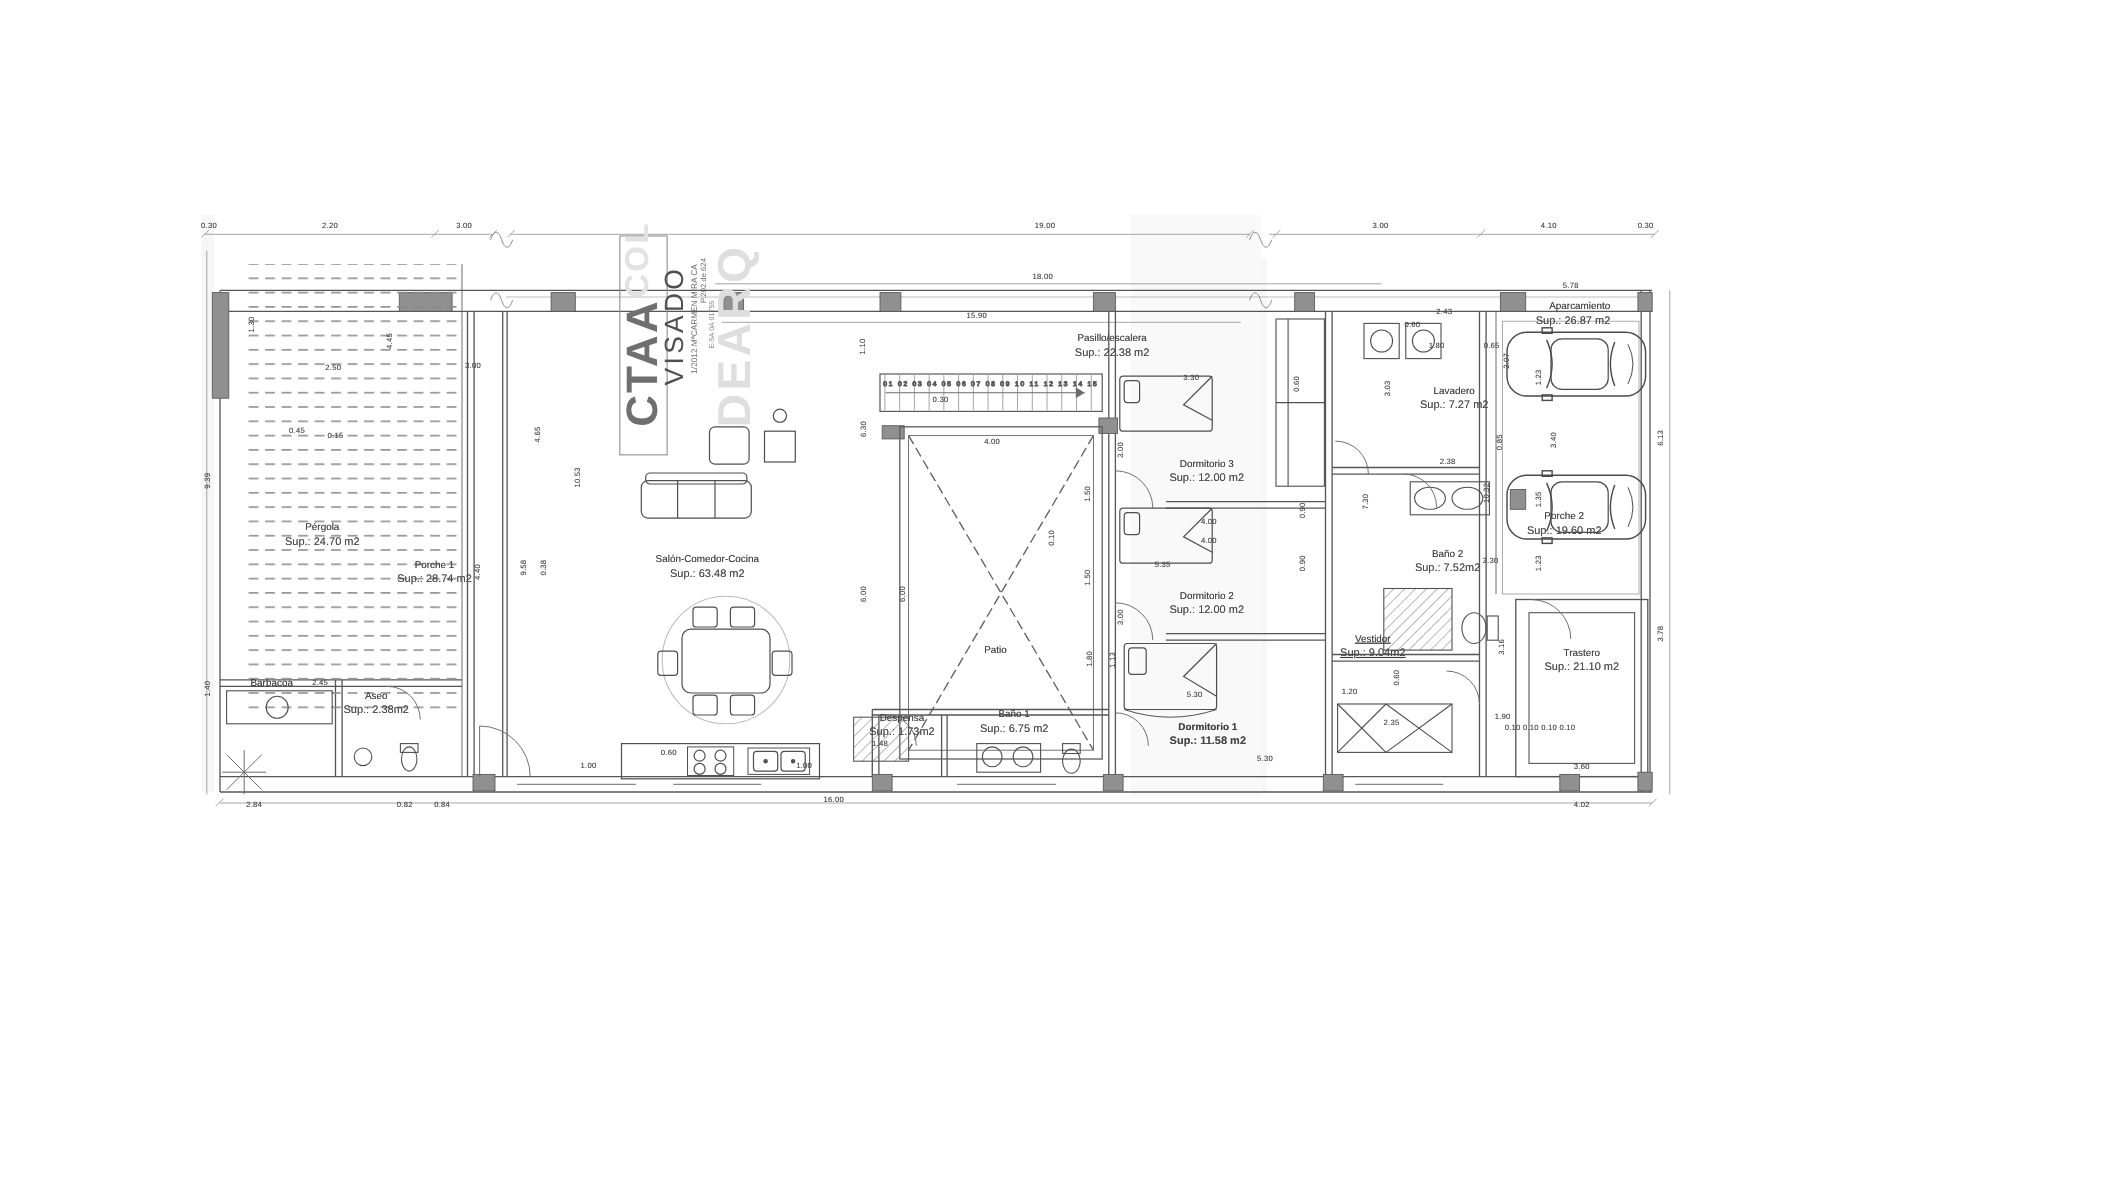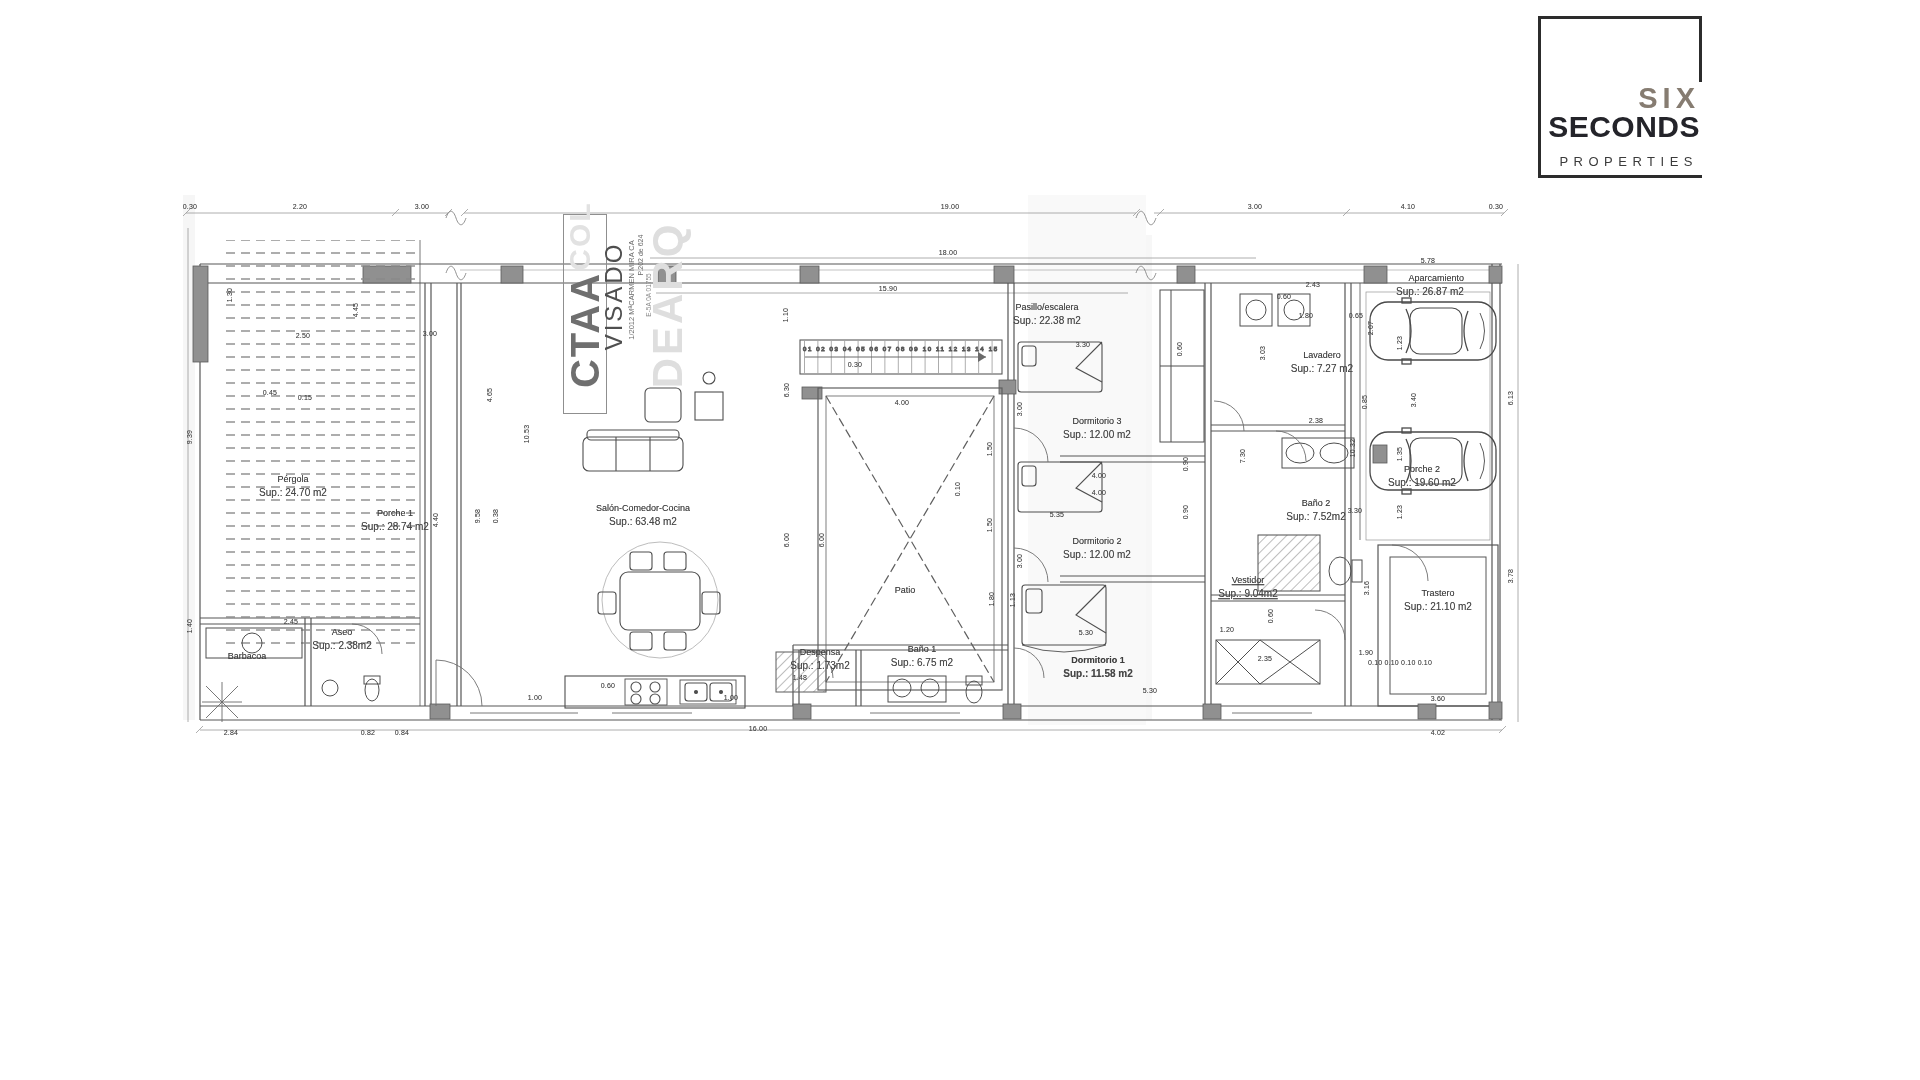--- a/index.html
+++ b/index.html
@@ -346,21 +346,21 @@
         <div>Porche 1</div>
         <div class="ar">Sup.: 28.74 m2</div>
       </div>
       <div class="room" style="left: 643px; top: 516px;">
         <div>Salón-Comedor-Cocina</div>
         <div class="ar">Sup.: 63.48 m2</div>
       </div>
       <div class="room" style="left: 905px; top: 591px;">
         <div>Patio</div>
       </div>
-      <div class="room" style="left: 1011px; top: 315px; margin-left: 36px;">
+      <div class="room" style="left: 1011px; top: 315px;">
         <div>Pasillo/escalera</div>
         <div class="ar">Sup.: 22.38 m2</div>
       </div>
       <div class="room" style="left: 1097px; top: 429px;">
         <div>Dormitorio 3</div>
         <div class="ar">Sup.: 12.00 m2</div>
       </div>
       <div class="room" style="left: 1097px; top: 549px;">
         <div>Dormitorio 2</div>
         <div class="ar">Sup.: 12.00 m2</div>
@@ -394,21 +394,21 @@
         <div class="ar">Sup.: 19.60 m2</div>
       </div>
       <div class="room" style="left: 1430px; top: 286px; text-align: right;">
         <div>Aparcamiento</div>
         <div class="ar">Sup.: 26.87 m2</div>
       </div>
       <div class="room" style="left: 1438px; top: 601px;">
         <div>Trastero</div>
         <div class="ar">Sup.: 21.10 m2</div>
       </div>
-      <div class="room" style="left: 247px; top: 621px; margin-top: 36px;">
+      <div class="room" style="left: 247px; top: 621px;">
         <div>Barbacoa</div>
       </div>
       <div class="room" style="left: 342px; top: 640px;">
         <div>Aseo</div>
         <div class="ar">Sup.: 2.38m2</div>
       </div>
       <span class="dim" style="left: 190px; top: 206px;">0.30</span>
       <span class="dim" style="left: 300px; top: 206px;">2.20</span>
       <span class="dim" style="left: 422px; top: 206px;">3.00</span>
       <span class="dim" style="left: 950px; top: 206px;">19.00</span>
@@ -482,23 +482,14 @@
       <span class="dim" style="left: 1438px; top: 698px;">3.60</span>
       <span class="dim" style="left: 1438px; top: 732px;">4.02</span>
       <span class="dim rot" style="left: 1366px; top: 588px;">3.16</span>
       <span class="dim rot" style="left: 1510px; top: 398px;">6.13</span>
       <span class="dim rot" style="left: 1510px; top: 576px;">3.78</span>
       <span class="dim rot" style="left: 1352px; top: 448px;">10.32</span>
       <span class="dim" style="left: 1428px; top: 260px;">5.78</span>
       <span class="dim" style="left: 1265px; top: 658px;">2.35</span>
     </div>
 
-  <div class="logo">
-    <div class="fr fr-top"></div>
-    <div class="fr fr-left"></div>
-    <div class="fr fr-bottom"></div>
-    <div class="fr fr-right"></div>
-    <div class="logo-six">SIX</div>
-    <div class="logo-seconds">SECONDS</div>
-    <div class="logo-props">PROPERTIES</div>
-  </div>
 
 </div>
 
 </body></html>

